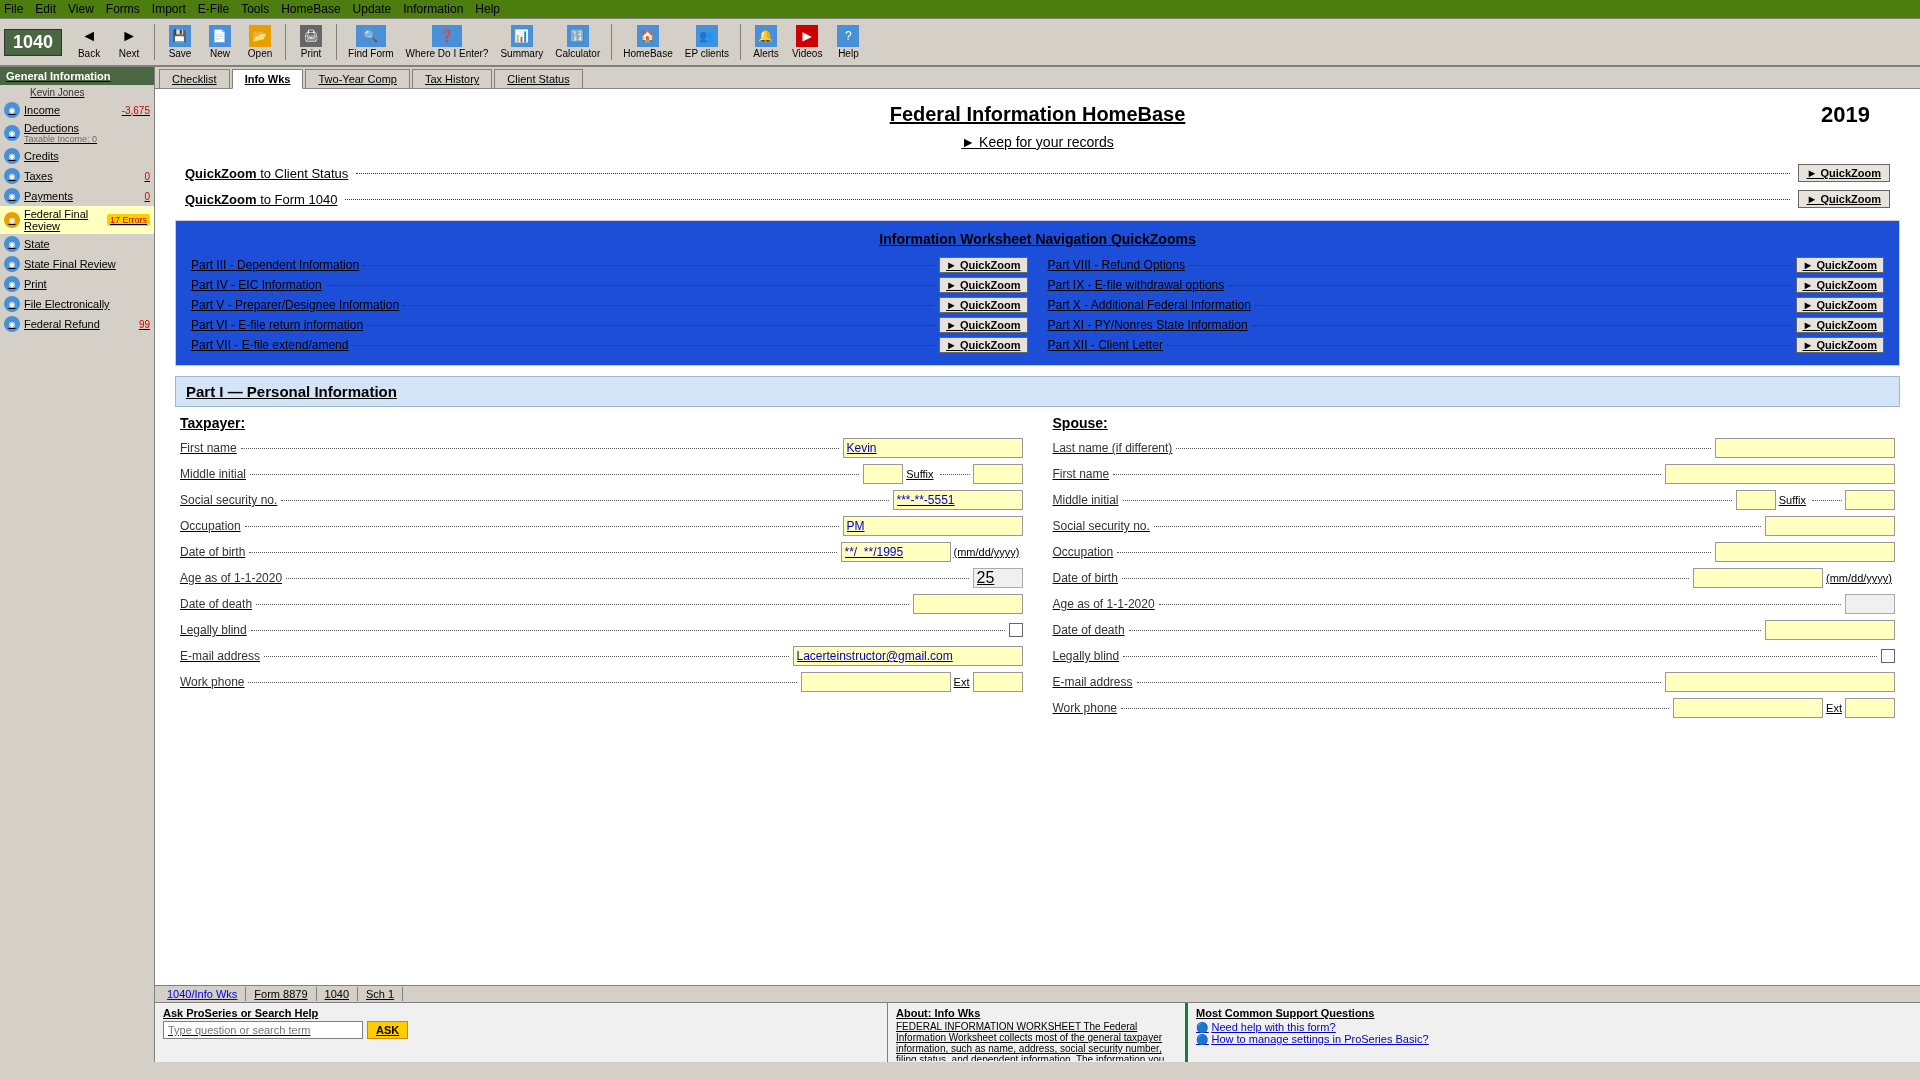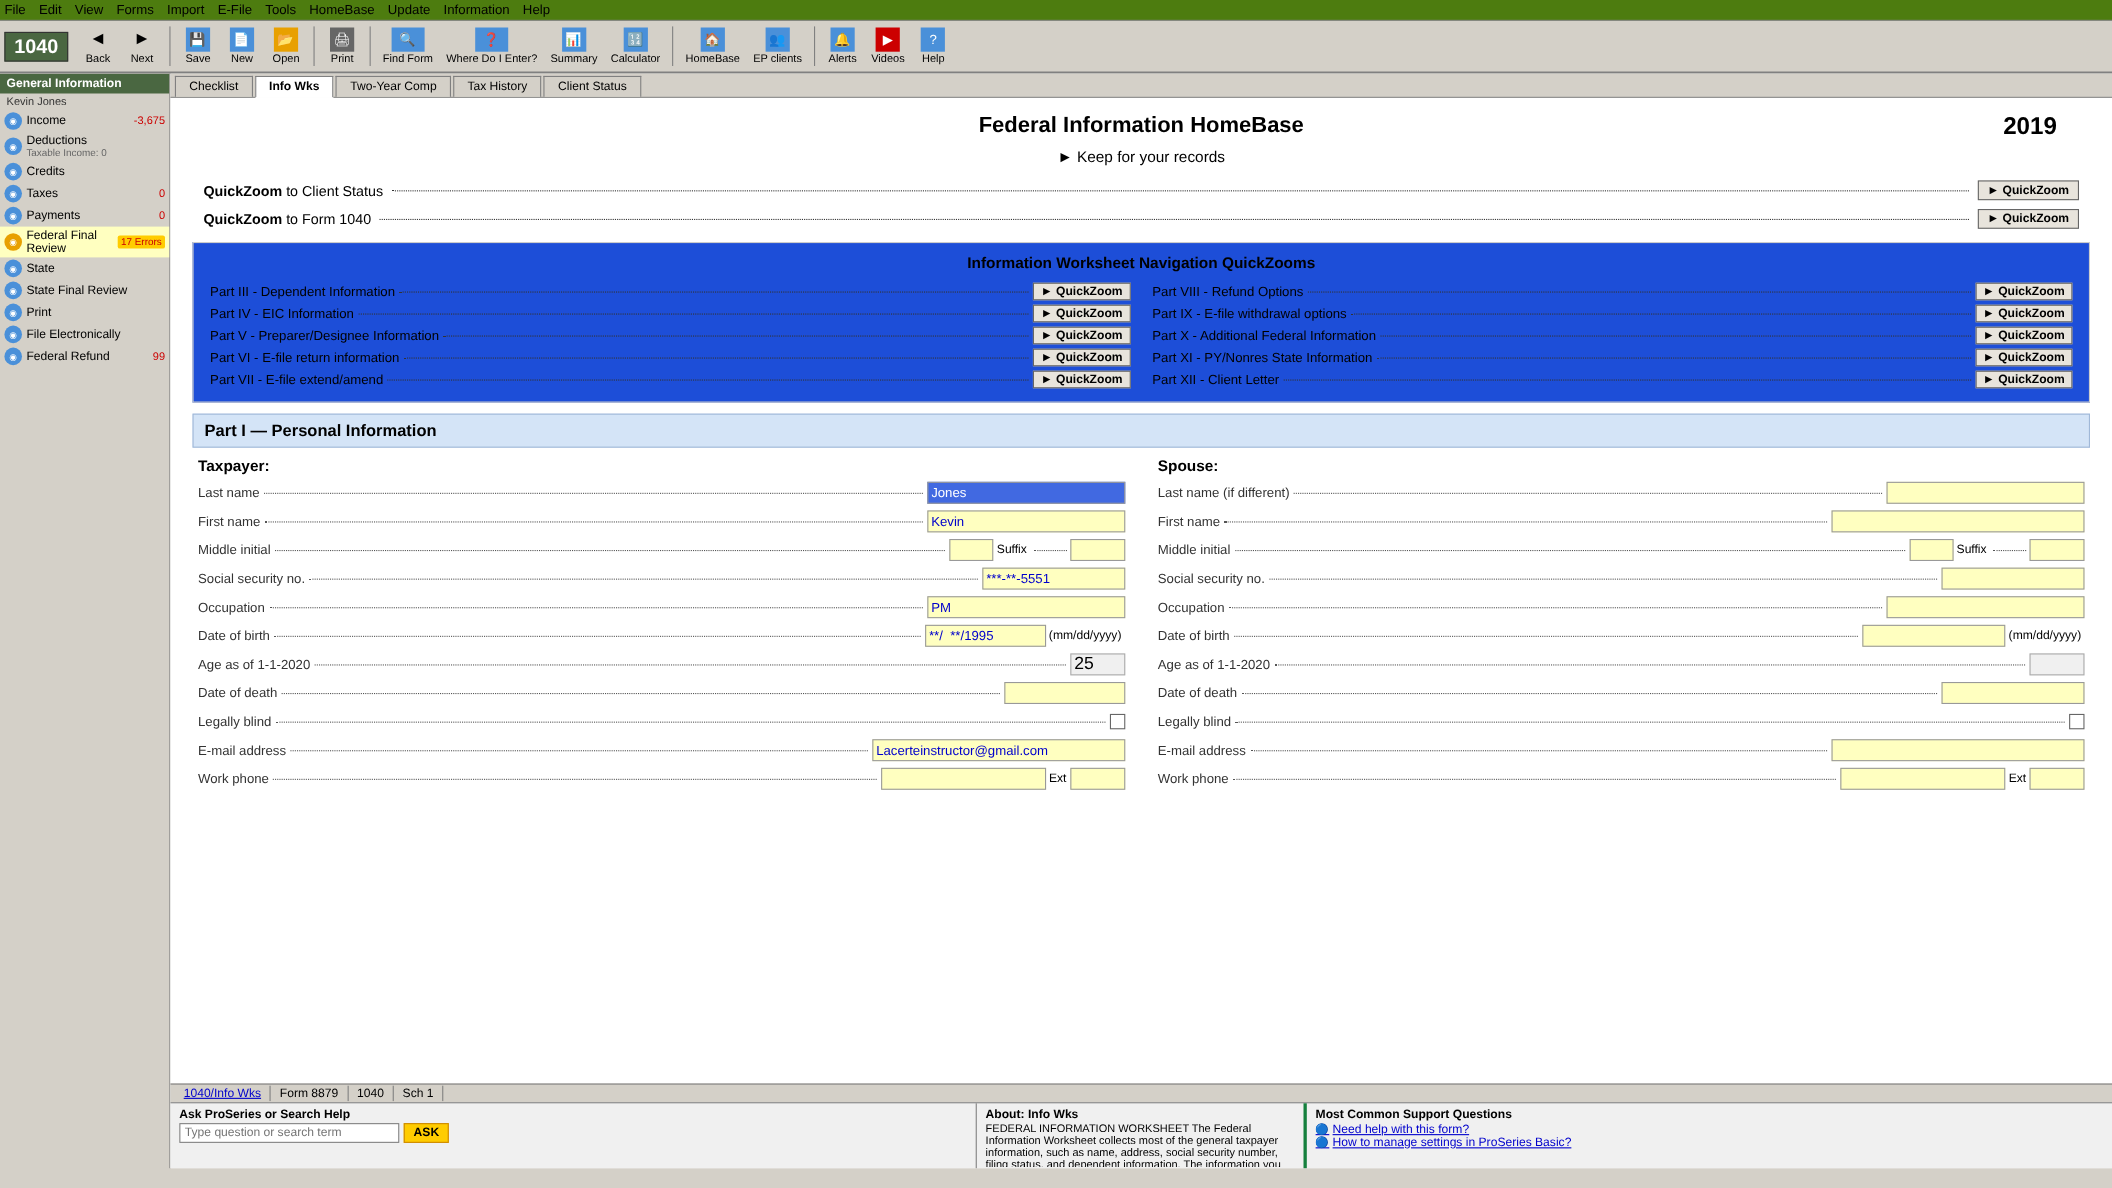--- a/index.html
+++ b/index.html
@@ -9,26 +9,26 @@
     #menubar { background: #4d7c0f; border-bottom: 1px solid #808080; padding: 2px 4px; display: flex; gap: 12px; font-size: 12px; }
     #menubar span { cursor: pointer; }
 
     
     #toolbar { background: #d4d0c8; border-bottom: 2px solid #808080; padding: 3px 4px; display: flex; align-items: center; gap: 2px; }
     .toolbar-btn { display: flex; flex-direction: column; align-items: center; justify-content: center; min-width: 38px; padding: 2px 4px; cursor: pointer; font-size: 10px; border: 1px solid transparent; background: transparent; }
     .toolbar-icon { width: 22px; height: 22px; background: #888; margin-bottom: 1px; display: flex; align-items: center; justify-content: center; font-size: 14px; }
     .toolbar-sep { width: 1px; background: #808080; height: 36px; margin: 0 4px; }
 
     
-    #main-layout { display: flex; height: calc(1080px - 85px); }
+    #main-layout { display: flex; height: calc(1080px - 85px); text-decoration: underline; }
 
     
     #sidebar { width: 155px; background: #d4d0c8; border-right: 1px solid #808080; padding: 0; font-size: 11px; overflow-y: auto; }
     .sidebar-header { background: #4a6741; color: white; padding: 3px 6px; font-weight: bold; font-size: 11px; }
-    .sidebar-subheader { color: #333; padding: 2px 6px; font-size: 10px; }
+    .sidebar-subheader { color: #333; padding: 2px 6px; font-size: 10px; margin-left: 24px; }
     .sidebar-item { display: flex; align-items: center; padding: 2px 4px; cursor: pointer; }
     .sidebar-icon { width: 16px; height: 16px; border-radius: 50%; margin-right: 4px; display: flex; align-items: center; justify-content: center; font-size: 8px; flex-shrink: 0; }
     .sidebar-label { flex: 1; }
     .sidebar-value { color: #cc0000; font-size: 10px; }
     .sidebar-error { background: #ffcc00; color: #cc0000; padding: 1px 3px; font-size: 9px; border-radius: 2px; }
 
     
     #content-area { flex: 1; display: flex; flex-direction: column; background: white; }
 
     
@@ -329,25 +329,20 @@
         </div>
       </div>
 
       <div class="part-header">Part I — Personal Information</div>
 
       <div class="person-grid">
 
         <div class="person-col">
           <div class="person-title">Taxpayer:</div>
 
-          <div class="form-row">
-            <span class="form-field-label">Last name</span>
-            <div class="field-dots"></div>
-            <input class="form-input selected" style="width: 180px;" type="text" value="Jones">
-          </div>
 
           <div class="form-row">
             <span class="form-field-label">First name</span>
             <div class="field-dots"></div>
             <input class="form-input" style="width: 180px; background: rgb(255, 255, 192); color: rgb(0, 0, 204);" type="text" value="Kevin">
           </div>
 
           <div class="form-row">
             <span class="form-field-label">Middle initial</span>
             <div class="field-dots"></div>

